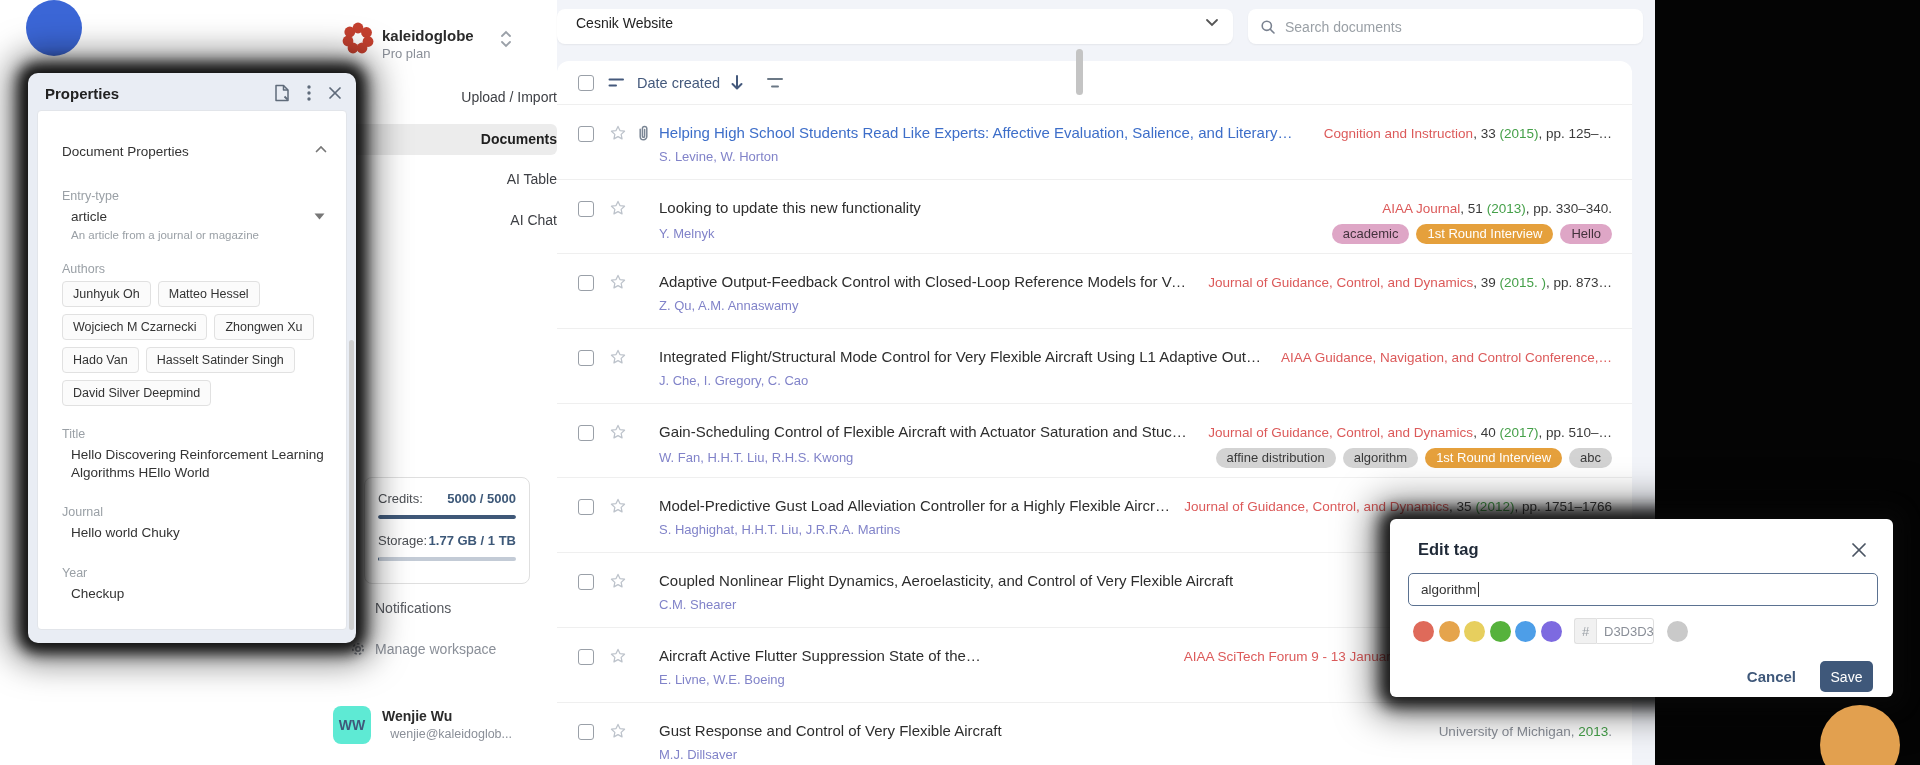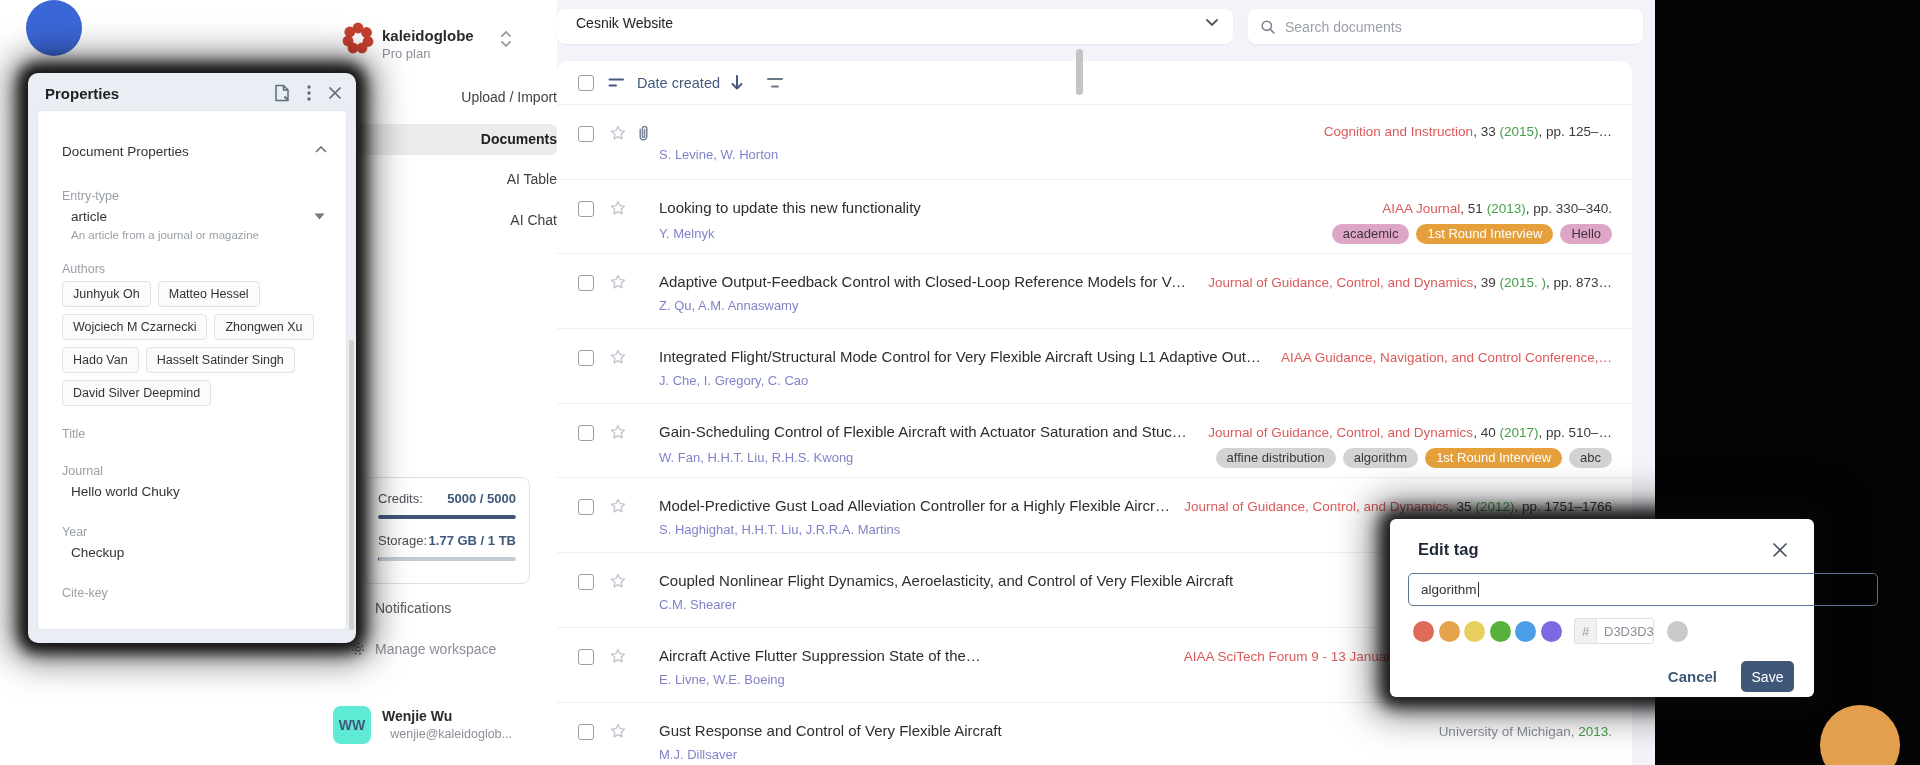--- a/index.html
+++ b/index.html
@@ -95,21 +95,21 @@
   .pfield .pvalue { font-size:13.5px; color:#333; margin-left:9px; line-height:18px; }
   .pfield .pdesc { font-size:11.5px; color:#9aa0a6; margin:3px 0 0 9px; }
   .dd-arrow { position:absolute; right:-3px; top:24px; }
   #author-chips { display:flex; flex-wrap:wrap; gap:7px; width:268px; }
   .chip { border:1px solid #E1E1E1; background:#FBFBFB; border-radius:4px;
     font-size:12.5px; color:#333; padding:5px 10px; white-space:nowrap; }
   #props-scrollthumb { position:absolute; right:2px; top:267px; width:5px; height:290px;
     background:#CFCFCF; border-radius:3px; }
 
   
-  #edit-tag-modal { left:1390px; top:519px; width:424px; height:178px; background:#fff;
+  #edit-tag-modal { left:1390px; top:519px; width:503px; height:178px; background:#fff;
     border-radius:6px; z-index:30; padding:21px 20px 0 18px;
     box-shadow:0 0 16px 10px rgba(8,8,8,0.9), 0 0 36px 18px rgba(8,8,8,0.5); }
   .modal-title-row { display:flex; align-items:center; }
   .modal-title { font-size:16.5px; font-weight:bold; color:#1f2937; margin-left:10px; }
   .modal-close { margin-left:auto; margin-right:6px; cursor:pointer; }
   .tag-input { margin:14px 0 0 0; width:470px; height:33px; border:1.5px solid #5B7291;
     border-radius:5px; display:flex; align-items:center; padding:0 12px;
     font-size:13.5px; color:#333; }
   .caret { display:inline-block; width:1.5px; height:15px; background:#333;
     margin-left:1px; vertical-align:-3px; }
@@ -248,20 +248,21 @@
         <path d="M12 3.2l2.6 5.6 6.1.8-4.5 4.2 1.2 6-5.4-3-5.4 3 1.2-6L3.3 9.6l6.1-.8z" fill="none" stroke="#BDC3CB" stroke-width="1.7" stroke-linejoin="round"></path>
       </svg>
     </span>
     <span class="clipslot">
       <svg width="15" height="17" viewBox="0 0 15 17" fill="none" stroke="#7a8594" stroke-width="1.5" stroke-linecap="round" style="visibility: visible;">
         <path d="M4.2 4.2 v7.3 a3.3 3.3 0 0 0 6.6 0 V3.6 a2.2 2.2 0 0 0 -4.4 0 v7.6 a1.1 1.1 0 0 0 2.2 0 V4.4"></path>
       </svg>
     </span>
     <div class="row-main">
       <div class="line1">
+        <span class="doc-title link">Helping High School Students Read Like Experts: Affective Evaluation, Salience, and Literary…</span>
         <span class="doc-ref"><span style="color: rgb(220, 90, 90);">Cognition and Instruction</span><span style="color: rgb(58, 58, 58);">, 33 </span><span style="color: rgb(69, 160, 73);">(2015)</span><span style="color: rgb(58, 58, 58);">, pp. 125–…</span></span>
       </div>
       <div class="line2">
         <span class="doc-authors">S. Levine, W. Horton</span>
         <span class="doc-tags"></span>
       </div>
     </div>
   </div>
 
   <div class="doc-row">
@@ -522,20 +523,21 @@
           <span class="chip">Matteo Hessel</span>
           <span class="chip">Wojciech M Czarnecki</span>
           <span class="chip">Zhongwen Xu</span>
           <span class="chip">Hado Van</span>
           <span class="chip">Hasselt Satinder Singh</span>
           <span class="chip">David Silver Deepmind</span>
         </div>
     </div>
     <div class="pfield" style="margin-bottom:23px;">
       <div class="plabel">Title</div>
+      <div class="pvalue" style="width:262px;">Hello Discovering Reinforcement Learning Algorithms HEllo World</div>
     </div>
     <div class="pfield" style="margin-bottom:24px;">
       <div class="plabel">Journal</div>
       <div class="pvalue">Hello world Chuky</div>
     </div>
     <div class="pfield" style="margin-bottom:24px;">
       <div class="plabel">Year</div>
       <div class="pvalue">Checkup</div>
     </div>
     <div class="pfield">

